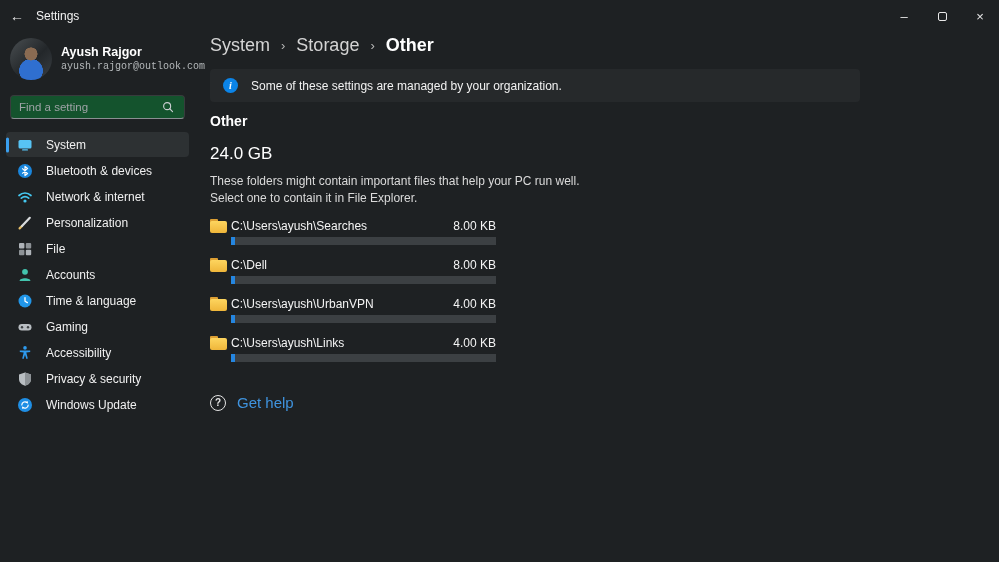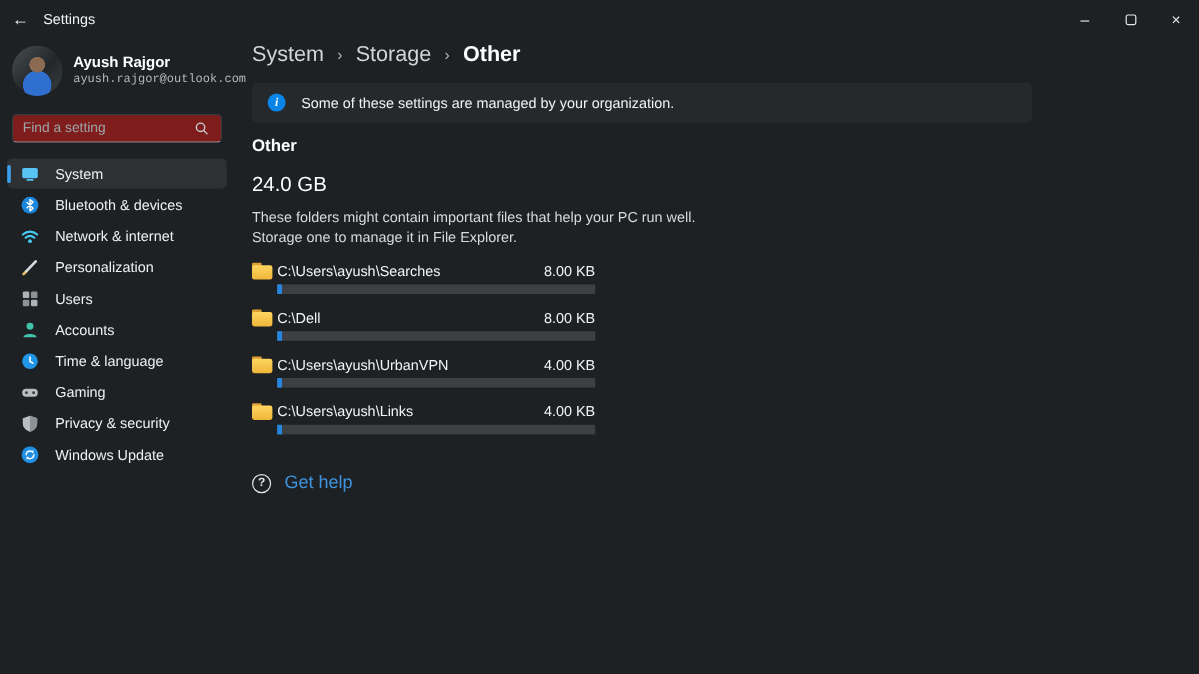--- a/index.html
+++ b/index.html
@@ -26,21 +26,21 @@
   .profile { display:flex; align-items:center; gap:9px; padding:6px 10px 0 10px; }
   .avatar { width:42px; height:42px; border-radius:50%; flex:none;
     background:
       radial-gradient(circle at 50% 38%, #8a6b52 0 19%, transparent 20%),
       radial-gradient(circle at 50% 78%, #2f6fd0 0 30%, transparent 31%),
       linear-gradient(135deg, #4a4f52 0%, #23272a 55%, #3a3f43 100%);
   }
   .profile-name { font-size:12.5px; font-weight:bold; line-height:15px; }
   .profile-email { font-size:10px; color:#b4b8ba; line-height:13px;font-family:Liberation Mono, monospace; }
 
-  .search-box { margin:15px 10px 0 10px; height:24px; background:#7f1d1d;
+  .search-box { margin:15px 10px 0 10px; height:24px; background:#14532d;
     border:1px solid #383b3d; border-bottom:1px solid #8a8f92; border-radius:4px;
     display:flex; align-items:center; padding:0 8px; }
   .search-placeholder { flex:1; font-size:11.5px; color:#9ea3a6; }
 
   .nav { margin-top:13px; padding:0 6px; }
   .nav-item { position:relative; height:25px; margin-bottom:1px; display:flex; align-items:center;
     gap:13px; padding-left:11px; border-radius:4px; font-size:12px; color:#f0f0f0; cursor:default; }
   .nav-item.selected { background:#2d3133; }
   .accent-pill { display:none; }
   .nav-item.selected .accent-pill { display:block; position:absolute; left:0; top:50%;
@@ -173,21 +173,21 @@
     <div class="nav-item">
 
       <span class="nav-icon">
         <svg width="16" height="16" viewBox="0 0 16 16">
             <rect x="2" y="2" width="5.4" height="5.4" rx="1" fill="#aeb3b8"></rect>
             <rect x="8.8" y="2" width="5.4" height="5.4" rx="1" fill="#8d9296"></rect>
             <rect x="2" y="8.8" width="5.4" height="5.4" rx="1" fill="#8d9296"></rect>
             <rect x="8.8" y="8.8" width="5.4" height="5.4" rx="1" fill="#aeb3b8"></rect>
           </svg>
       </span>
-      <span>Users</span>
+      <span>File</span>
     </div>
 
     <div class="nav-item">
 
       <span class="nav-icon">
         <svg width="16" height="16" viewBox="0 0 16 16">
             <circle cx="8" cy="4.8" r="2.9" fill="#43c3ad"></circle>
             <path d="M2.6 14 C2.6 10.4, 13.4 10.4, 13.4 14 Z" fill="#43c3ad"></path>
           </svg>
       </span>
@@ -210,20 +210,30 @@
       <span class="nav-icon">
         <svg width="16" height="16" viewBox="0 0 16 16">
             <rect x="1.5" y="5" width="13" height="6.6" rx="3.3" fill="#b9bec2"></rect>
             <circle cx="5" cy="8.3" r="1.2" fill="#3c4043"></circle>
             <circle cx="11" cy="8.3" r="1.2" fill="#3c4043"></circle>
           </svg>
       </span>
       <span>Gaming</span>
     </div>
 
+    <div class="nav-item">
+
+      <span class="nav-icon">
+        <svg width="16" height="16" viewBox="0 0 16 16">
+            <circle cx="8" cy="2.9" r="1.8" fill="#2e9bef"></circle>
+            <path d="M2.8 5.6 L13.2 5.6 L13.2 7 L9.3 7.6 L10.8 13.6 L9.4 14 L8 9.8 L6.6 14 L5.2 13.6 L6.7 7.6 L2.8 7 Z" fill="#2e9bef"></path>
+          </svg>
+      </span>
+      <span>Accessibility</span>
+    </div>
 
     <div class="nav-item">
 
       <span class="nav-icon">
         <svg width="16" height="16" viewBox="0 0 16 16">
             <path d="M8 1.5 L14 3.5 V8 C14 11.5 11.3 13.8 8 14.8 C4.7 13.8 2 11.5 2 8 V3.5 Z" fill="#b9bec2"></path>
             <path d="M8 1.5 L14 3.5 V8 C14 11.5 11.3 13.8 8 14.8 Z" fill="#8d9296"></path>
           </svg>
       </span>
       <span>Privacy &amp; security</span>
@@ -259,21 +269,21 @@
   <div class="banner">
     <span class="info-icon">i</span>
     <span>Some of these settings are managed by your organization.</span>
   </div>
 
   <div class="section-heading">Other</div>
   <div class="total-size">24.0 GB</div>
 
   <div class="desc-block">
     <div>These folders might contain important files that help your PC run well.</div>
-    <div>Storage one to manage it in File Explorer.</div>
+    <div>Select one to contain it in File Explorer.</div>
   </div>
 
   <div class="folders">
 
     <div class="folder-row">
       <div class="folder-row-top">
         <span class="folder-icon">
             <span class="folder-tab"></span>
             <span class="folder-body"></span>
           </span>

